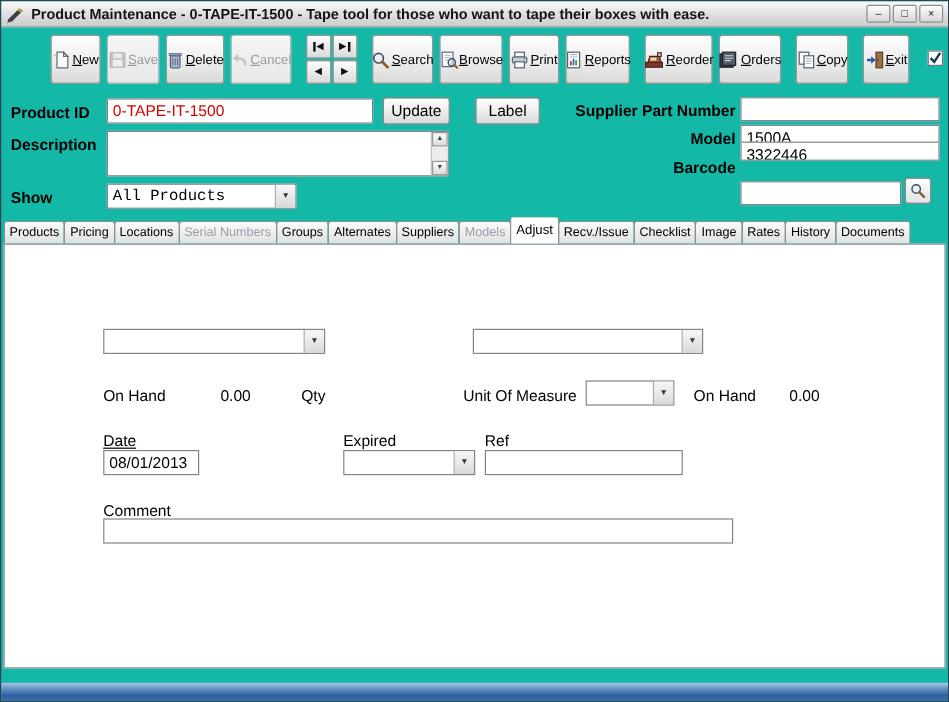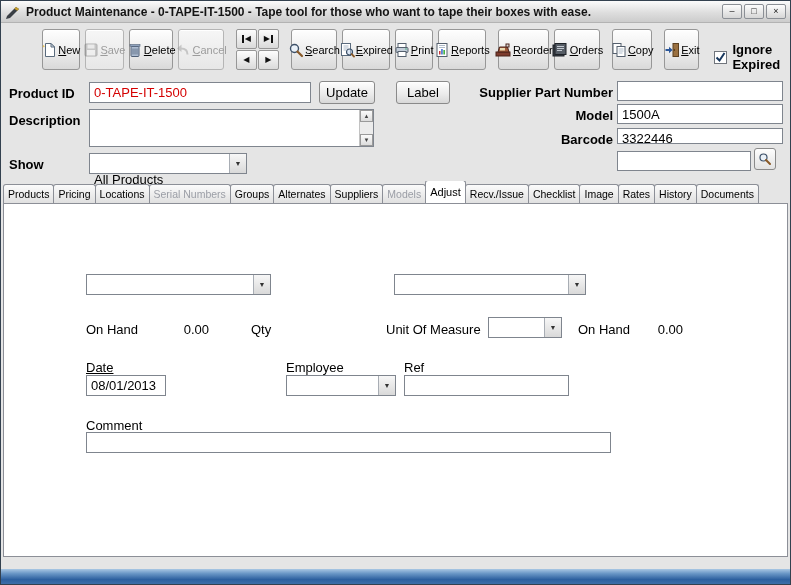--- a/index.html
+++ b/index.html
@@ -1,18 +1,18 @@
 <!DOCTYPE html>
 <html><head>
 <meta charset="utf-8">
 <style>
   * { margin:0; padding:0; box-sizing:border-box; }
   html,body { background:#555; }
   body { font-family:"Liberation Sans", sans-serif; }
-  .window { position:relative; width:791px; height:585px; background:#e5e5e5;
+  .window { position:relative; width:791px; height:585px; background:#14b8a6;
             border:1px solid #33414f; overflow:hidden; }
 
   
   .titlebar { height:22px; background:linear-gradient(#fbfbfb,#dedede 55%,#cccccc);
               border-bottom:1px solid #b3b3b3; display:flex; align-items:center; padding:0 4px; }
   .app-icon { width:16px; height:15px; display:inline-flex; align-items:center; }
   .title-text { flex:1; margin-left:5px; font-size:12px; font-weight:bold; color:#141414;
                 white-space:nowrap; overflow:hidden; }
   .win-controls { display:flex; gap:2px; }
   .win-btn { width:20px; height:15px; border:1px solid #8b8f95; border-radius:2px;
@@ -51,22 +51,22 @@
   
   .label-b { position:absolute; font-size:13px; font-weight:bold; color:#000; white-space:nowrap; }
   .label-n { position:absolute; font-size:13px; color:#000; white-space:nowrap; }
   .tb { position:absolute; background:#fff; border:1px solid #7f858e; font-size:13px;
         line-height:17px; padding:1px 4px; color:#000; white-space:nowrap; overflow:hidden; }
   .btn { position:absolute; border:1px solid #8a8a8a; border-radius:3px; font-size:13px;
          text-align:center; background:linear-gradient(#fefefe,#ececec 55%,#d8d8d8);
          box-shadow:inset 0 1px 0 #fff; }
   .combo { position:absolute; height:21px; background:#fff; border:1px solid #7f858e;
            display:flex; }
-  .combo-val { flex:1; font-size:13px; line-height:19px; padding:16px 4px; overflow:hidden;
-               white-space:nowrap; }
+  .combo-val { flex:1; font-size:13px; line-height:19px; padding:0 4px; overflow:hidden;
+               white-space:nowrap;font-family:Liberation Mono, monospace; }
   .combo-btn { width:17px; background:linear-gradient(#f7f7f7,#d9d9d9);
                border-left:1px solid #a8adb4; display:flex; align-items:center;
                justify-content:center; font-size:7px; color:#333; }
 
   .desc-box { position:absolute; left:88px; top:108px; width:285px; height:38px;
               background:#fff; border:1px solid #7f858e; }
   .desc-text { position:absolute; left:4px; top:2px; right:16px; font-size:12.5px;
                line-height:15px; color:#000; }
   .desc-scroll { position:absolute; top:0; right:0; bottom:0; width:14px; background:#ececec;
                  border-left:1px solid #c2c2c2; display:flex; flex-direction:column;
@@ -194,21 +194,21 @@
     </button>
     <button class="tbtn">
       <span class="ticon">
           <svg width="16" height="16" viewBox="0 0 16 16">
             <rect x="2.5" y="1.5" width="9" height="12" fill="#fff" stroke="#5a6b7d"></rect>
             <path d="M4.5 4h5M4.5 6h5M4.5 8h3" stroke="#9aaabb" stroke-width="0.8"></path>
             <circle cx="10.5" cy="10" r="3" fill="rgba(190,210,235,.55)" stroke="#3c5068" stroke-width="1.2"></circle>
             <line x1="12.7" y1="12.2" x2="15" y2="14.5" stroke="#8a5a28" stroke-width="1.8" stroke-linecap="round"></line>
           </svg>
         </span>
-      <span class="lbl">Expired</span>
+      <span class="lbl">Browse</span>
     </button>
     <button class="tbtn">
       <span class="ticon">
           <svg width="16" height="16" viewBox="0 0 16 16">
             <rect x="4" y="1.5" width="8" height="4" fill="#fff" stroke="#55606e"></rect>
             <rect x="2" y="5.5" width="12" height="5" rx="1" fill="#c3cdd9" stroke="#55606e"></rect>
             <rect x="4" y="9.5" width="8" height="5" fill="#fff" stroke="#55606e"></rect>
             <circle cx="12" cy="7" r="0.8" fill="#44aa77"></circle>
           </svg>
         </span>
@@ -268,21 +268,20 @@
         </span>
       <span class="lbl">Exit</span>
     </button>
 
     <label class="chk-wrap">
       <span class="chk">
           <svg width="11" height="11" viewBox="0 0 11 11">
             <path d="M1.5 5.5l3 3 5-7.5" fill="none" stroke="#17375e" stroke-width="2"></path>
           </svg>
         </span>
-      <span class="chk-lbl">Ignore Expired</span>
     </label>
   </div>
 
   <span class="label-b" style="left:8px;top:85px;">Product ID</span>
   <div class="tb red-text" style="left:88px;top:81px;width:222px;height:21px;">0-TAPE-IT-1500</div>
   <button class="btn" style="left:318px;top:80px;width:56px;height:23px;">Update</button>
   <button class="btn" style="left:395px;top:80px;width:54px;height:23px;">Label</button>
 
   <span class="label-b" style="left:412px;top:84px;width:200px;text-align:right;">Supplier Part Number</span>
   <div class="tb" style="left:616px;top:80px;width:166px;height:20px;"></div>
@@ -292,21 +291,21 @@
     <div class="desc-scroll">
       <div class="scr-btn">▲</div>
       <div class="scr-btn">▼</div>
     </div>
   </div>
 
   <span class="label-b" style="left:412px;top:107px;width:200px;text-align:right;">Model</span>
   <div class="tb" style="left:616px;top:103px;width:166px;height:20px;">1500A</div>
 
   <span class="label-b" style="left:412px;top:131px;width:200px;text-align:right;">Barcode</span>
-  <div class="tb" style="left:616px;top:127px;width:166px;height:16px;">3322446</div>
+  <div class="tb" style="left:616px;top:117px;width:166px;height:16px;">3322446</div>
 
   <span class="label-b" style="left:8px;top:156px;">Show</span>
   <div class="combo" style="left:88px;top:152px;width:158px;">
     <span class="combo-val">All Products</span>
     <span class="combo-btn">▼</span>
   </div>
 
   <div class="tb" style="left:616px;top:150px;width:134px;height:20px;"></div>
   <button class="mag-btn">
     <svg width="14" height="14" viewBox="0 0 14 14">
@@ -353,21 +352,21 @@
   <div class="combo" style="left:487px;top:316px;width:74px;z-index:2;">
     <span class="combo-val"></span>
     <span class="combo-btn">▼</span>
   </div>
   <span class="label-n" style="left:577px;top:321px;z-index:2;">On Hand</span>
   <span class="label-n" style="left:640px;top:321px;width:42px;text-align:right;z-index:2;">0.00</span>
 
   <span class="label-n" style="left:85px;top:359px;z-index:2;text-decoration:underline;">Date</span>
   <div class="tb" style="left:85px;top:374px;width:80px;height:21px;z-index:2;">08/01/2013</div>
 
-  <span class="label-n" style="left:285px;top:359px;z-index:2;">Employee</span>
+  <span class="label-n" style="left:285px;top:359px;z-index:2;">Expired</span>
   <div class="combo" style="left:285px;top:374px;width:110px;z-index:2;">
     <span class="combo-val"></span>
     <span class="combo-btn">▼</span>
   </div>
 
   <span class="label-n" style="left:403px;top:359px;z-index:2;">Ref</span>
   <div class="tb" style="left:403px;top:374px;width:165px;height:21px;z-index:2;"></div>
 
   <span class="label-n" style="left:85px;top:417px;z-index:2;">Comment</span>
   <div class="tb" style="left:85px;top:431px;width:525px;height:21px;z-index:2;"></div>

